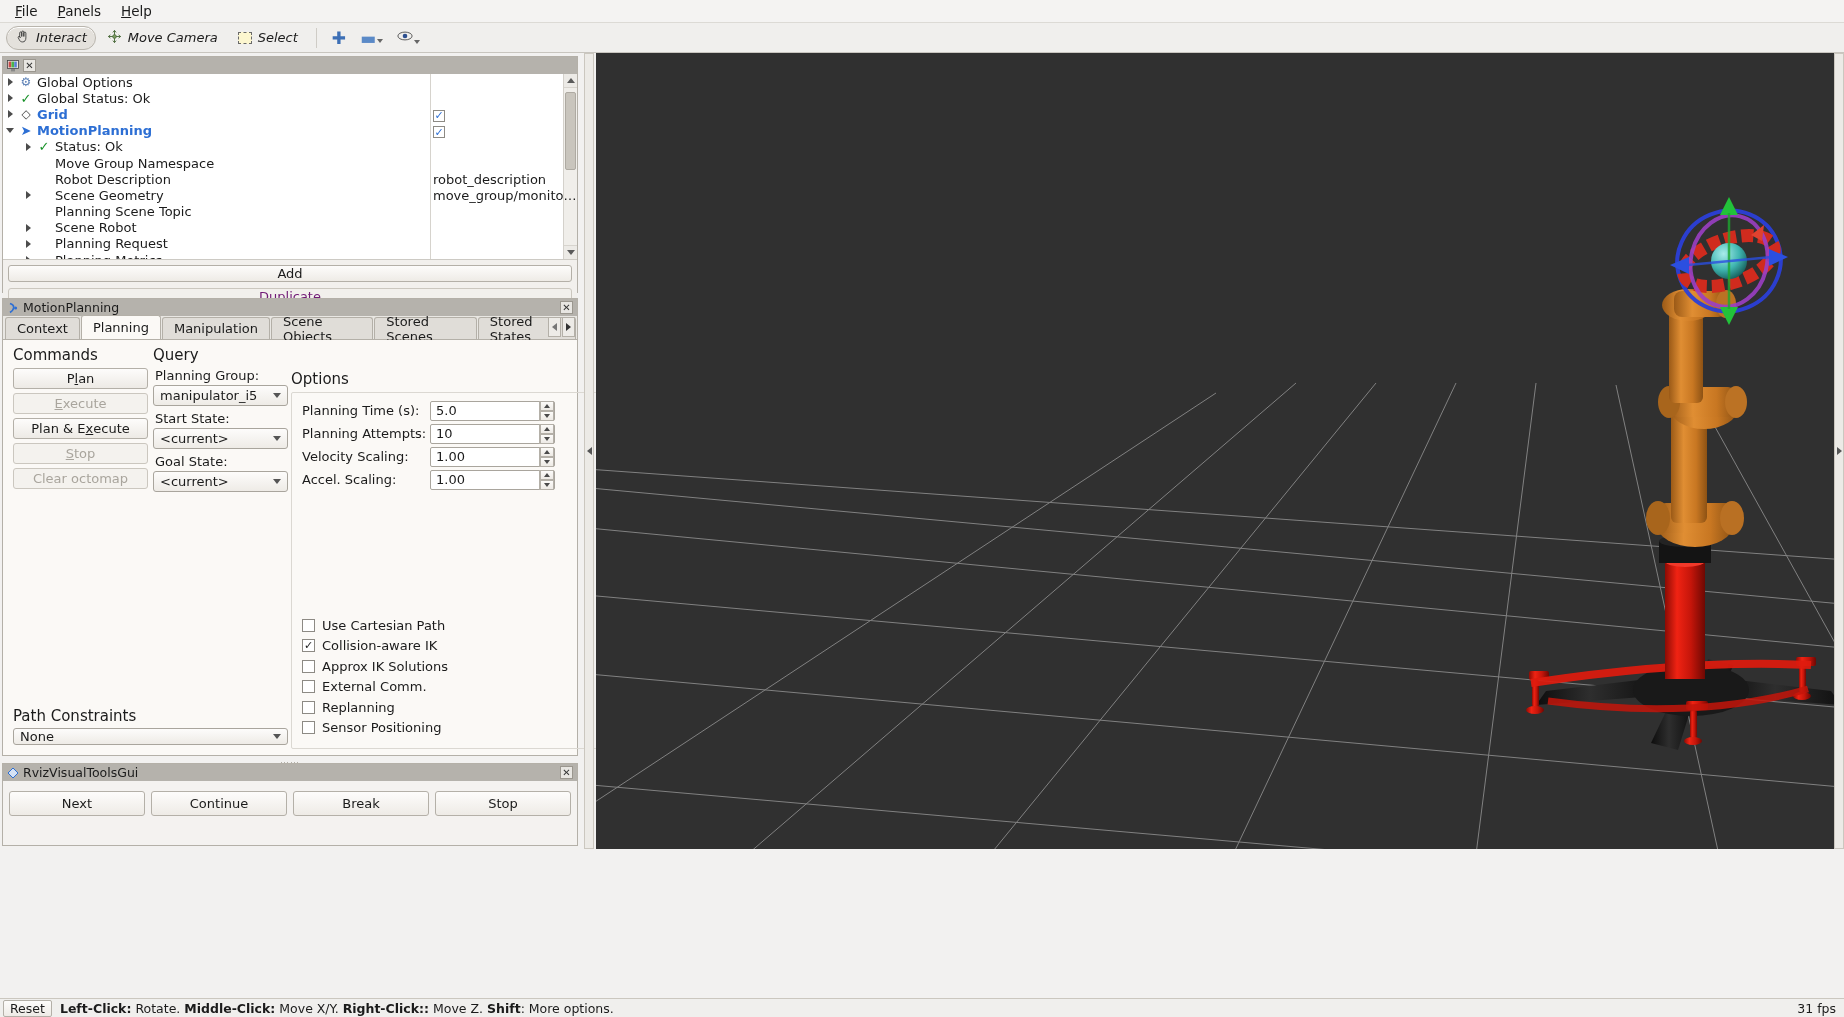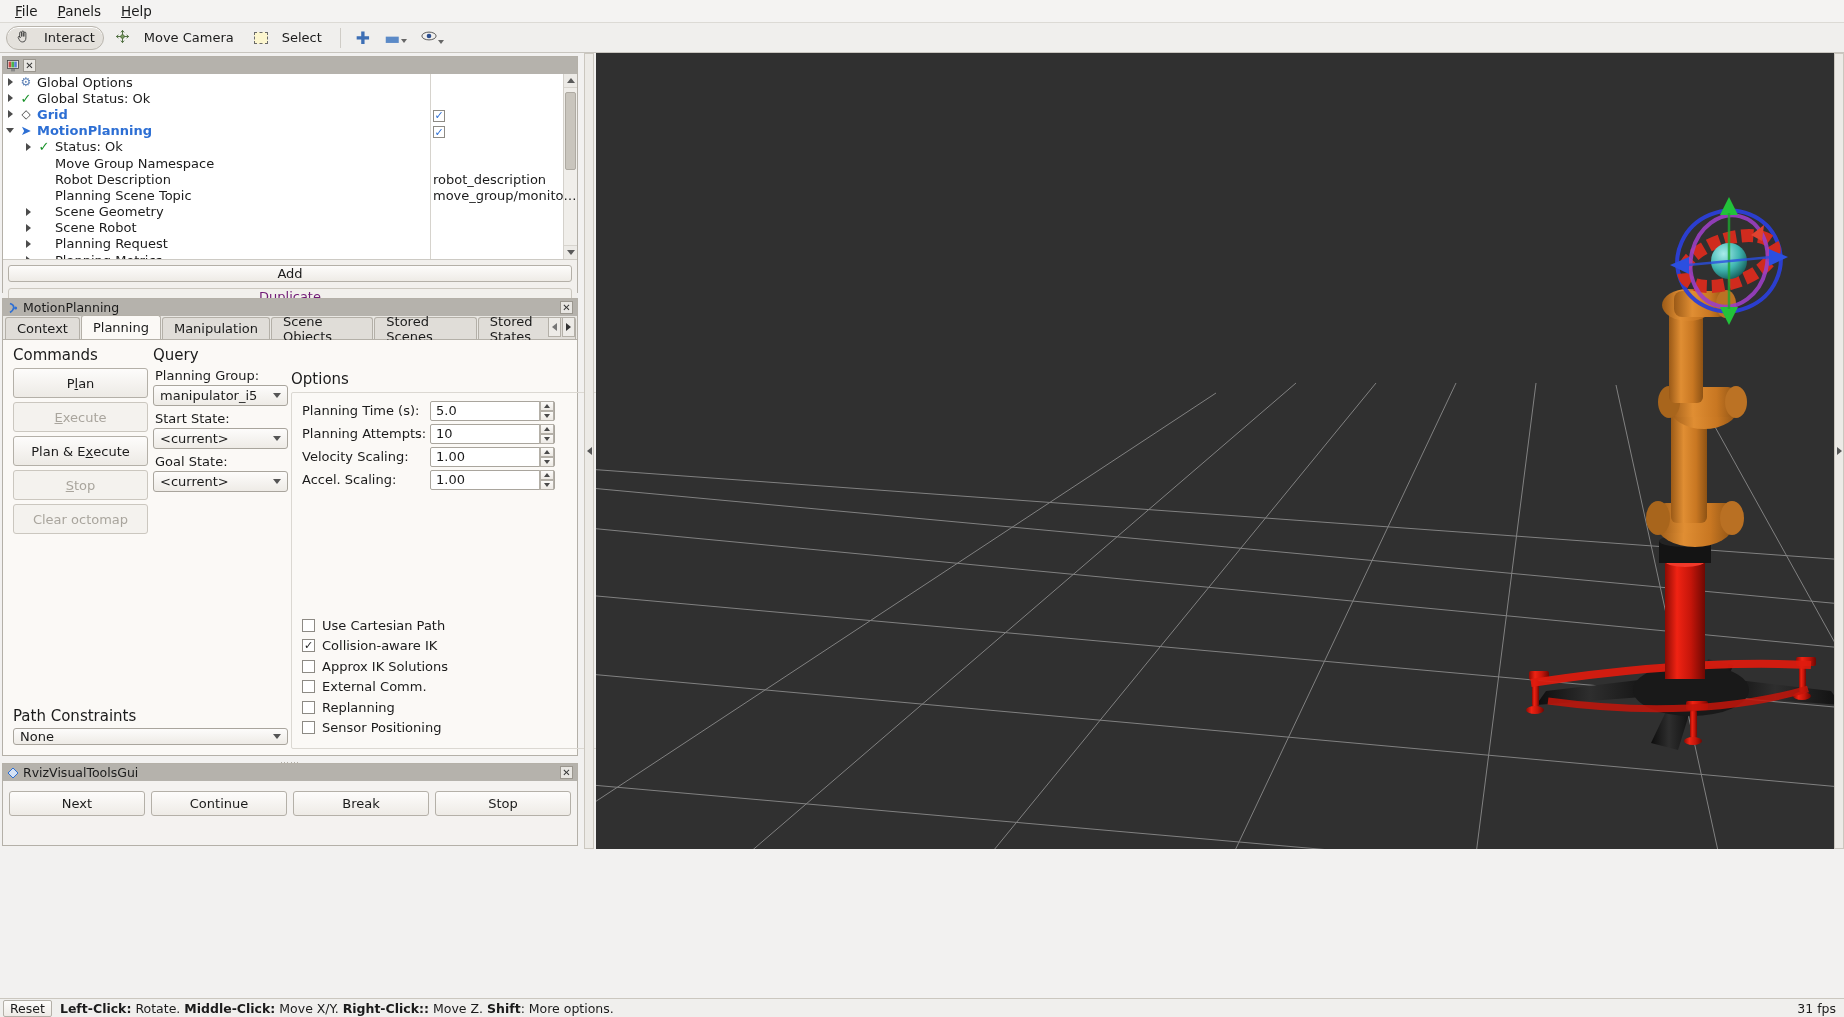--- a/index.html
+++ b/index.html
@@ -28,24 +28,24 @@
   .menu-item .mn { text-decoration: underline; }
 
   
   .toolbar {
     position: absolute; left: 0; top: 23px; width: 1844px; height: 30px;
     background: #f0efed;
     border-bottom: 1px solid #c8c5bf;
     display: flex; align-items: center; padding-left: 6px; gap: 2px;
   }
   .tool-btn {
-    display: flex; align-items: center; gap: 14px;
+    display: flex; align-items: center; gap: 6px;
     padding: 3px 8px; height: 24px;
     font-size: 13px; border: 1px solid transparent; border-radius: 12px;
-    cursor: default; white-space: nowrap;
+    cursor: default; white-space: nowrap; font-style: italic;
   }
   .tool-btn.active {
     background: #e4e1dc; border: 1px solid #b9b5ad;
     box-shadow: inset 0 1px 0 #fff;
   }
   .tool-sep {
     width: 1px; height: 20px; background: #cfccc6; margin: 0 7px;
   }
   .icon-tiny { display: inline-block; vertical-align: middle; }
   .sel-icon {
@@ -174,21 +174,21 @@
   .tabpage { background: #fbf9f6; height: 415px; position: relative; padding: 6px 0 0 0; }
 
   .grp-label { font-size: 15px; color: #1b1b1b; }
   .grp-box { border: 1px solid #dbd8d2; border-radius: 2px; }
 
   .sec-commands { position: absolute; left: 10px; top: 6px; width: 135px; }
   .sec-query { position: absolute; left: 150px; top: 6px; width: 135px; }
   .sec-options { position: absolute; left: 288px; top: 6px; width: 330px; bottom: 8px; margin-top: 24px; }
 
   .cmd-btn {
-    width: 100%; height: 30px; margin-bottom: 4px;
+    width: 100%; height: 21px; margin-bottom: 4px;
     font-size: 13px;
     background: linear-gradient(#fdfcfb, #edeae5);
     border: 1px solid #b4b0a8; border-radius: 3px;
     display: flex; align-items: center; justify-content: center;
     cursor: default;
   }
   .cmd-btn.disabled { color: #a9a59d; background: #f4f2ee; border-color: #cbc7bf; }
   .cmd-btn .u { text-decoration: underline; }
 
   .q-label { font-size: 13px; margin: 2px 0 2px 2px; }
@@ -403,30 +403,30 @@
               <span class="arrow"></span>
               <span class="ic"></span>
               <span class="lbl">Move Group Namespace</span>
             </div>
             <div class="trow" style="padding-left: 18px;">
               <span class="arrow"></span>
               <span class="ic"></span>
               <span class="lbl">Robot Description</span>
             </div>
             <div class="trow" style="padding-left: 18px;">
+              <span class="arrow">
+                <span class="arrow-r"></span>
+              </span>
+              <span class="ic"></span>
+              <span class="lbl">Scene Geometry</span>
+            </div>
+            <div class="trow" style="padding-left: 18px;">
               <span class="arrow"></span>
               <span class="ic"></span>
               <span class="lbl">Planning Scene Topic</span>
-            </div>
-            <div class="trow" style="padding-left: 18px;">
-              <span class="arrow">
-                <span class="arrow-r"></span>
-              </span>
-              <span class="ic"></span>
-              <span class="lbl">Scene Geometry</span>
             </div>
             <div class="trow" style="padding-left: 18px;">
               <span class="arrow">
                 <span class="arrow-r"></span>
               </span>
               <span class="ic"></span>
               <span class="lbl">Scene Robot</span>
             </div>
             <div class="trow" style="padding-left: 18px;">
               <span class="arrow">

